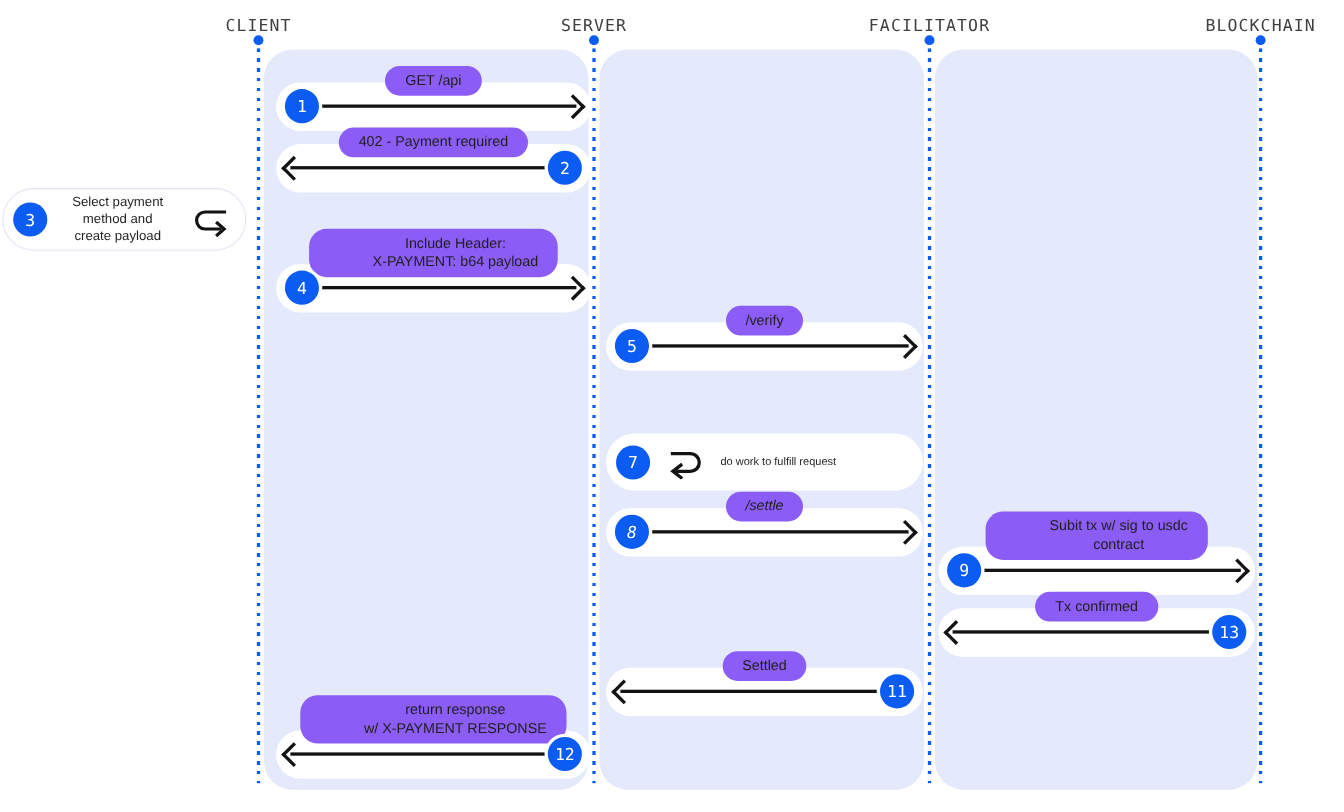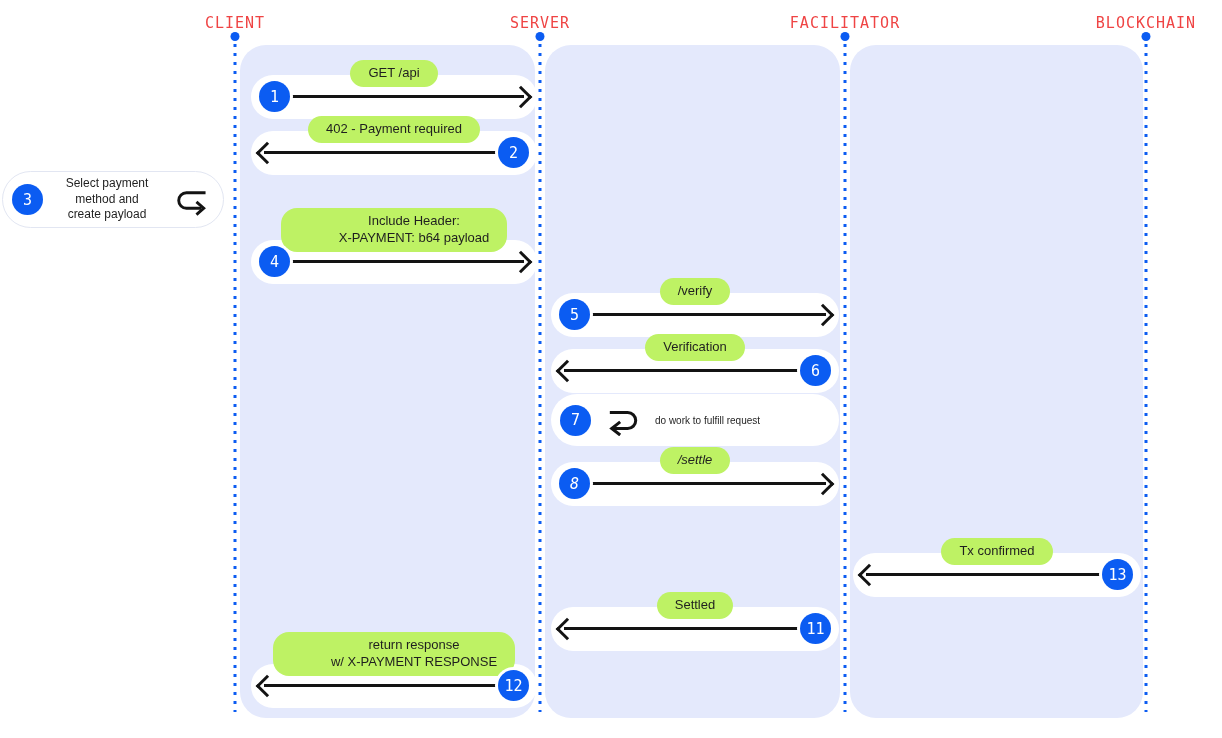--- a/index.html
+++ b/index.html
@@ -11,41 +11,41 @@
   }
   html,body{margin:0;padding:0;background:#ffffff;}
   #canvas{
     position:relative;width:1222px;height:738px;background:#ffffff;overflow:hidden;
     font-family:"Liberation Sans",sans-serif;color:var(--text);
   }
   
   .actor{
     position:absolute;top:14px;transform:translateX(-50%);
     font-family:"DejaVu Sans Mono",monospace;font-size:15px;font-weight:500;
-    letter-spacing:1px;color:#ef4444;white-space:nowrap;z-index:5;
+    letter-spacing:1px;color:#404040;white-space:nowrap;z-index:5;
   }
   .topdot{
     position:absolute;top:32px;width:9px;height:9px;border-radius:50%;
     background:var(--blue);transform:translateX(-50%);z-index:4;
   }
   .lifeline{
     position:absolute;top:44px;height:668px;width:3px;transform:translateX(-50%);
     background:repeating-linear-gradient(to bottom,var(--blue) 0 3px,transparent 3px 9px);
     z-index:2;
   }
   .panel{
     position:absolute;top:45px;height:673px;background:var(--panel);
     border-radius:26px;z-index:1;
   }
   
   .msg{
     position:absolute;display:flex;flex-direction:column;align-items:center;z-index:3;
   }
   .mlabel{
-    background:#bef264;border-radius:16px;padding:5px 18px;font-size:13px;
+    background:#8b5cf6;border-radius:16px;padding:5px 18px;font-size:13px;
     line-height:1.3;color:var(--text);text-align:center;position:relative;z-index:1;
     white-space:nowrap;
   }
   .mlabel .ln{display:block;margin-left:40px;}
   .pill{
     background:#fff;border-radius:23px;height:44px;width:100%;box-sizing:border-box;
     margin-top:-12px;display:flex;align-items:center;padding:0 8px;
   }
   .num{
     width:31px;height:31px;border-radius:50%;background:var(--blue);color:#fff;
@@ -147,47 +147,50 @@
 
   <div class="msg col-b" style="top:278px;">
     <div class="mlabel">/verify</div>
     <div class="pill">
       <div class="num">5</div>
       <div class="shaft"></div>
       <div class="head hr"></div>
     </div>
   </div>
 
-  <div class="msg col-b" style="top:334px;">
-    <div class="mlabel">Verification</div>
-    <div class="pill">
-      <div class="head hl"></div>
-      <div class="shaft"></div>
-      <div class="num">6</div>
-    </div>
-  </div>
 
   <div class="msg-self" style="left:551px;top:394px;width:288px;">
     <div class="num">7</div>
     <svg class="icon-svg" width="44" height="32" viewBox="0 0 44 34">
       <path d="M8 9 H27 a8.5 8.5 0 0 1 0 17 H12" fill="none" stroke="#131313" stroke-width="3.2"></path>
       <path d="M19 19 L10 26 L19 33" fill="none" stroke="#131313" stroke-width="3.2"></path>
     </svg>
     <div class="self-label">do work to fulfill request</div>
   </div>
 
   <div class="msg col-b" style="top:447px;font-style:italic;">
     <div class="mlabel">/settle</div>
     <div class="pill">
       <div class="num">8</div>
       <div class="shaft"></div>
       <div class="head hr"></div>
     </div>
   </div>
 
+  <div class="msg col-c" style="top:465px;">
+    <div class="mlabel">
+      <span class="ln">Subit tx w/ sig to usdc</span>
+      <span class="ln">contract</span>
+    </div>
+    <div class="pill">
+      <div class="num">9</div>
+      <div class="shaft"></div>
+      <div class="head hr"></div>
+    </div>
+  </div>
 
   <div class="msg col-c" style="top:538px;">
     <div class="mlabel">Tx confirmed</div>
     <div class="pill">
       <div class="head hl"></div>
       <div class="shaft"></div>
       <div class="num">13</div>
     </div>
   </div>
 

